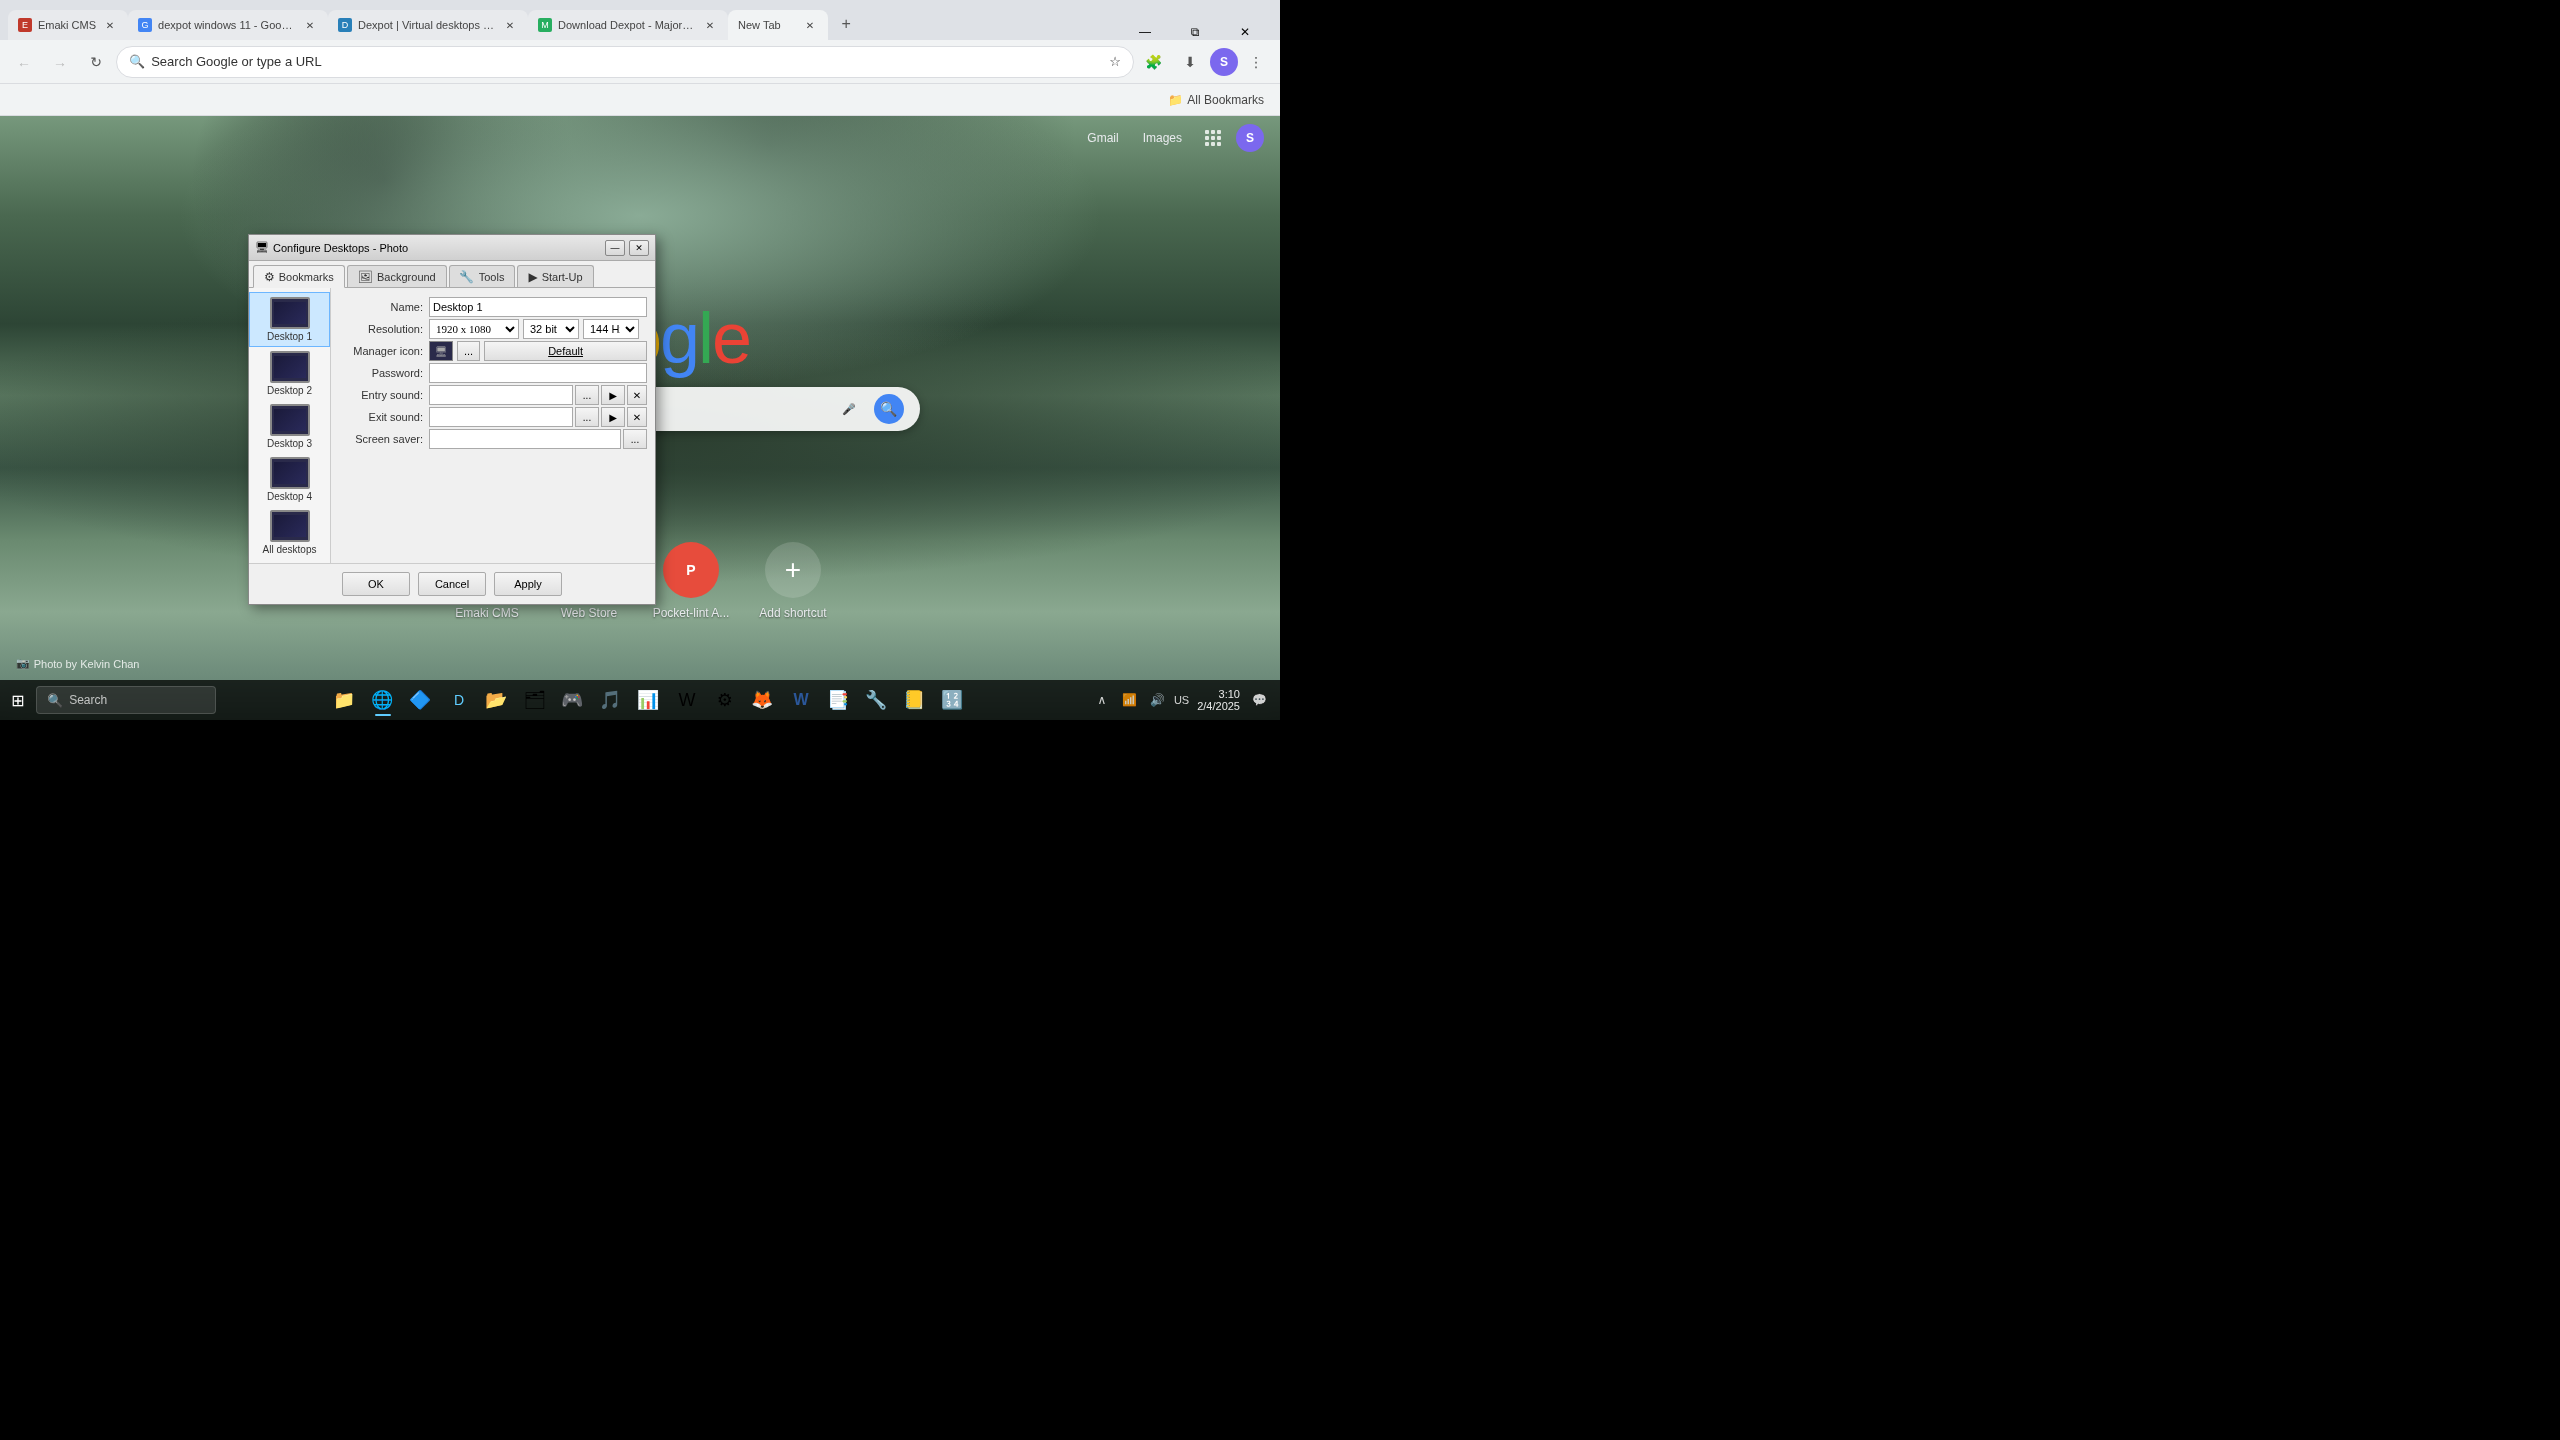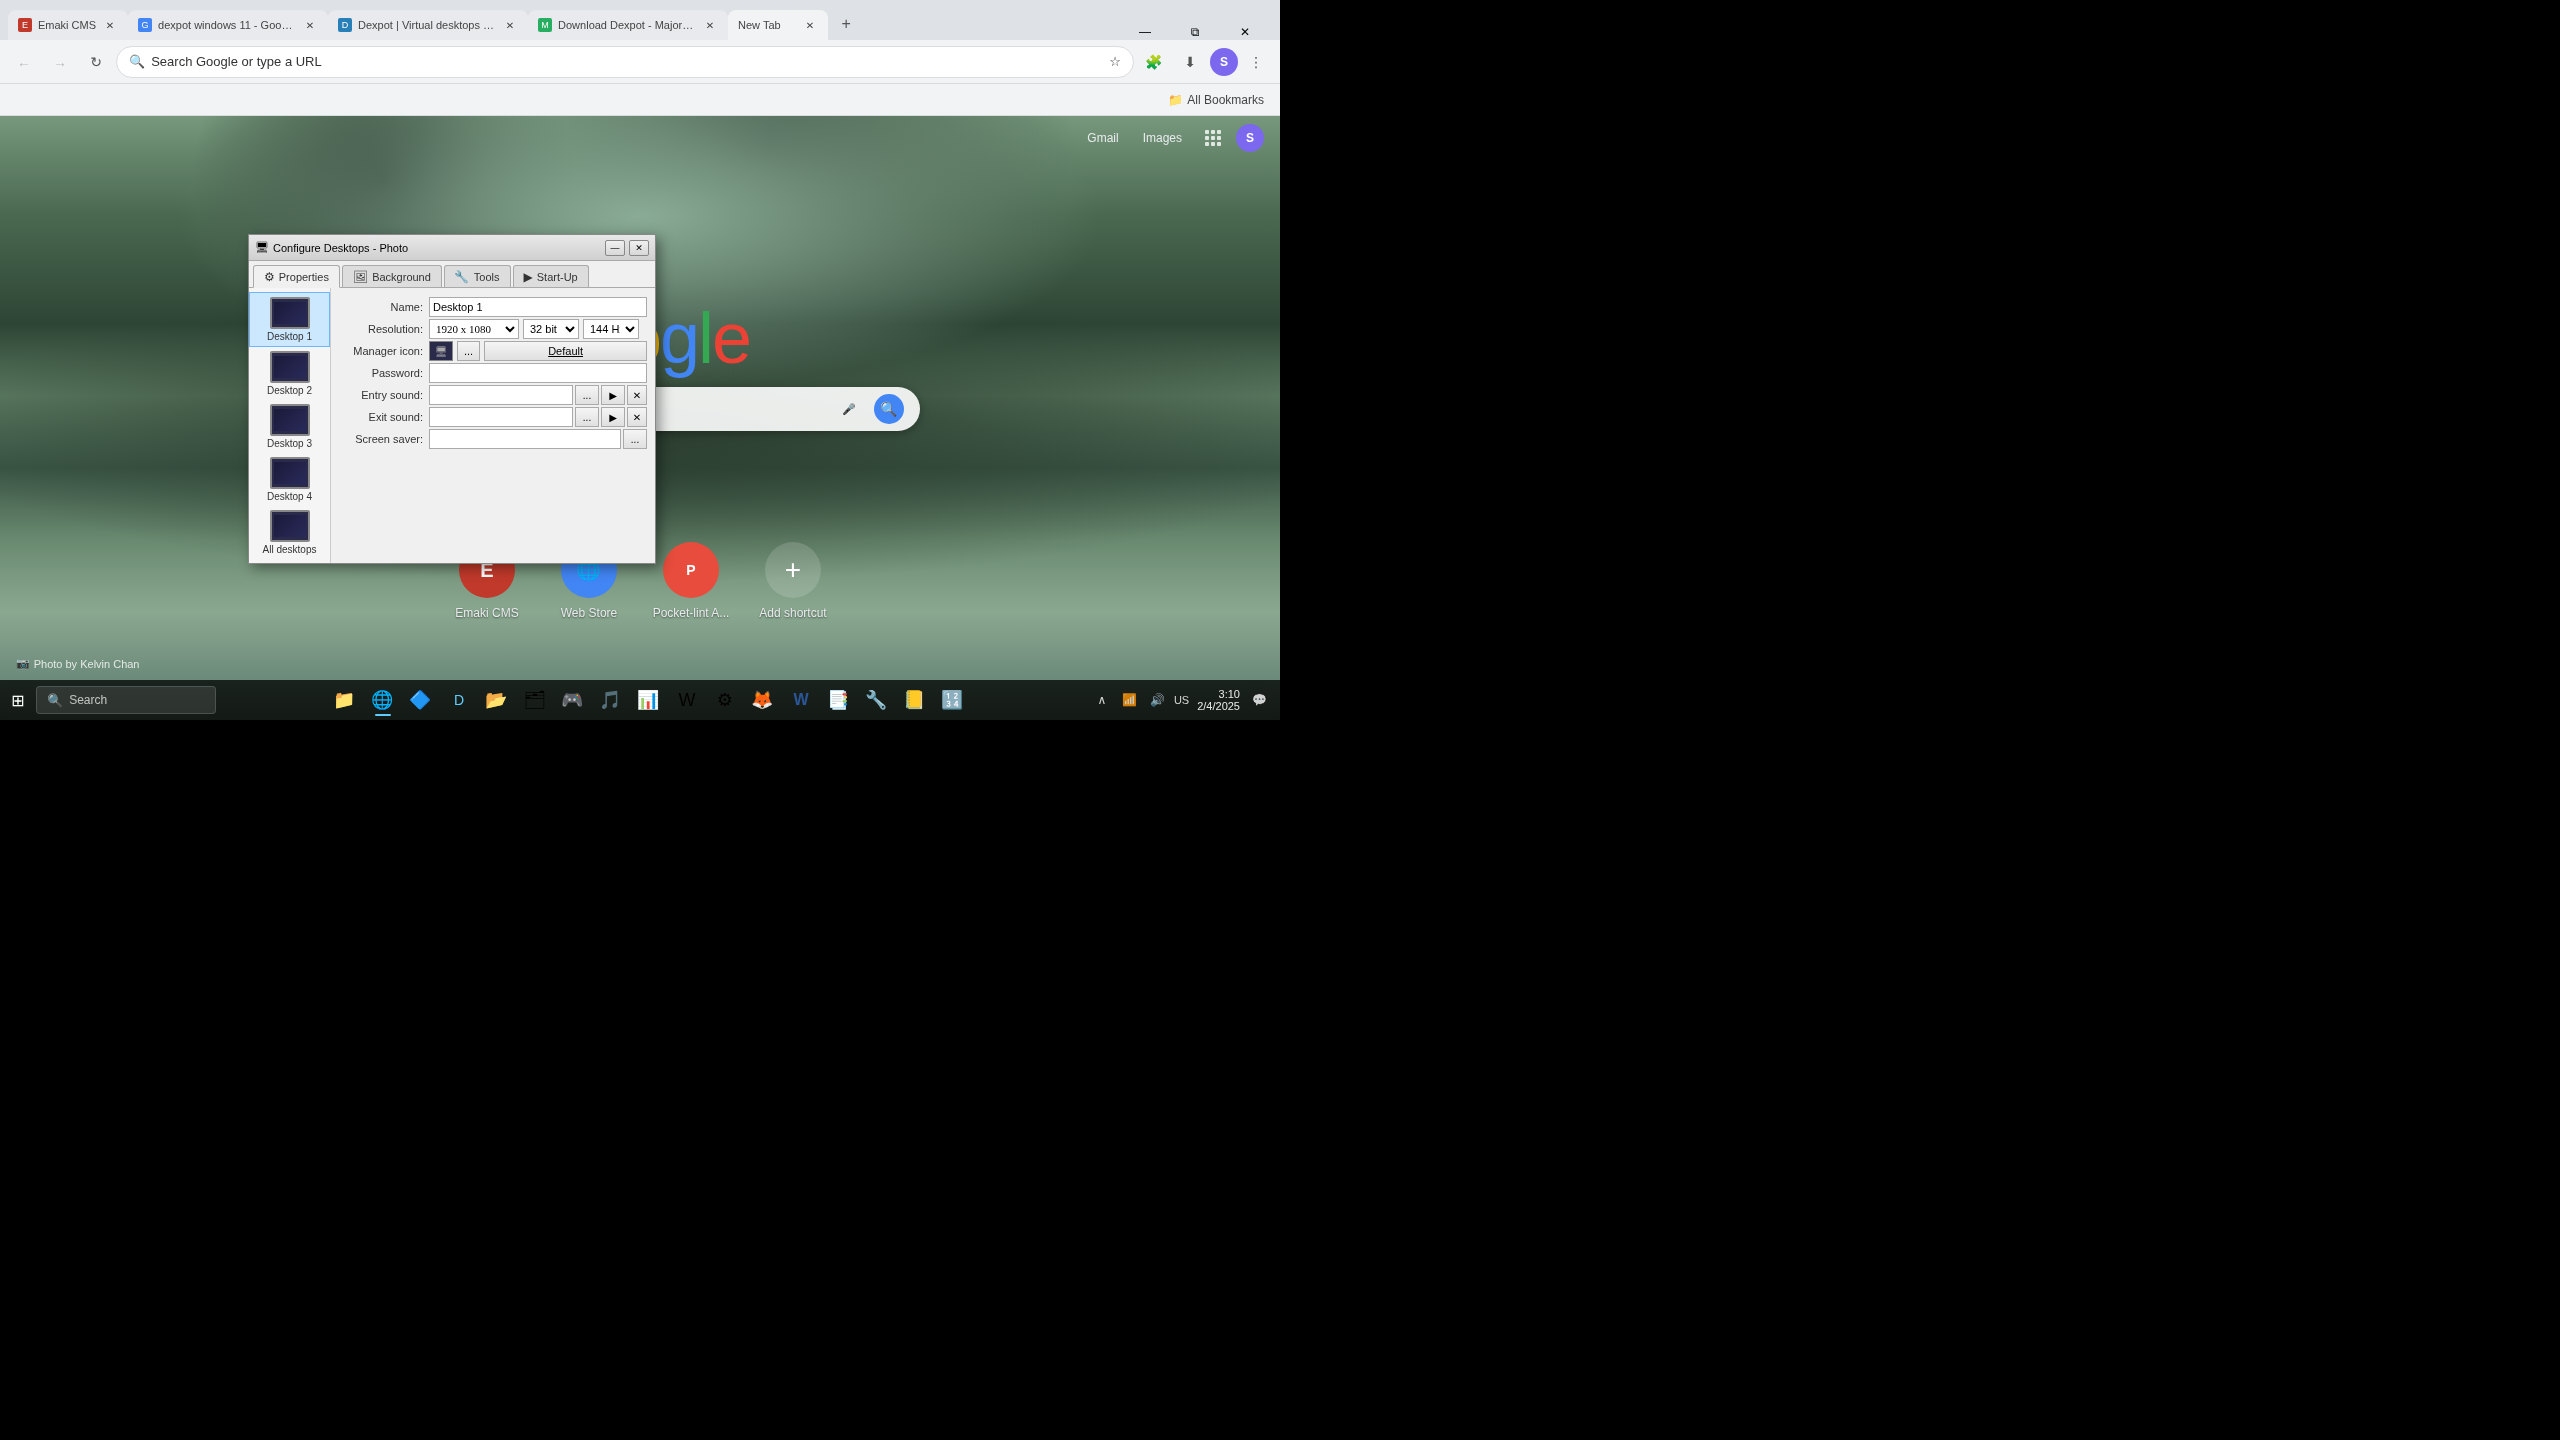--- a/index.html
+++ b/index.html
@@ -1030,21 +1030,21 @@
         <div class="dialog-titlebar">
           <span class="dialog-titlebar-icon">🖥</span>
           <span class="dialog-titlebar-title">Configure Desktops - Photo</span>
           <div class="dialog-titlebar-btn">—</div>
           <div class="dialog-titlebar-btn">✕</div>
         </div>
 
         <div class="dialog-tabs">
           <div class="dialog-tab active">
             <span class="dialog-tab-icon">⚙</span>
-            <span>Properties</span>
+            <span>Bookmarks</span>
           </div>
           <div class="dialog-tab">
             <span class="dialog-tab-icon">🖼</span>
             <span>Background</span>
           </div>
           <div class="dialog-tab">
             <span class="dialog-tab-icon">🔧</span>
             <span>Tools</span>
           </div>
           <div class="dialog-tab">
@@ -1157,20 +1157,25 @@
                 <div class="screensaver-area">
                   <input type="text" class="screensaver-input" style="">
                   <button class="screensaver-btn">...</button>
                 </div>
               </div>
 
 
             </div>
           </div>
 
+          <div class="dialog-footer">
+            <button class="dialog-footer-btn">OK</button>
+            <button class="dialog-footer-btn">Cancel</button>
+            <button class="dialog-footer-btn">Apply</button>
+          </div>
 
         </div>
       </div>
     </div>
 
   </div>
 </div>
 
 <div class="taskbar">
 

